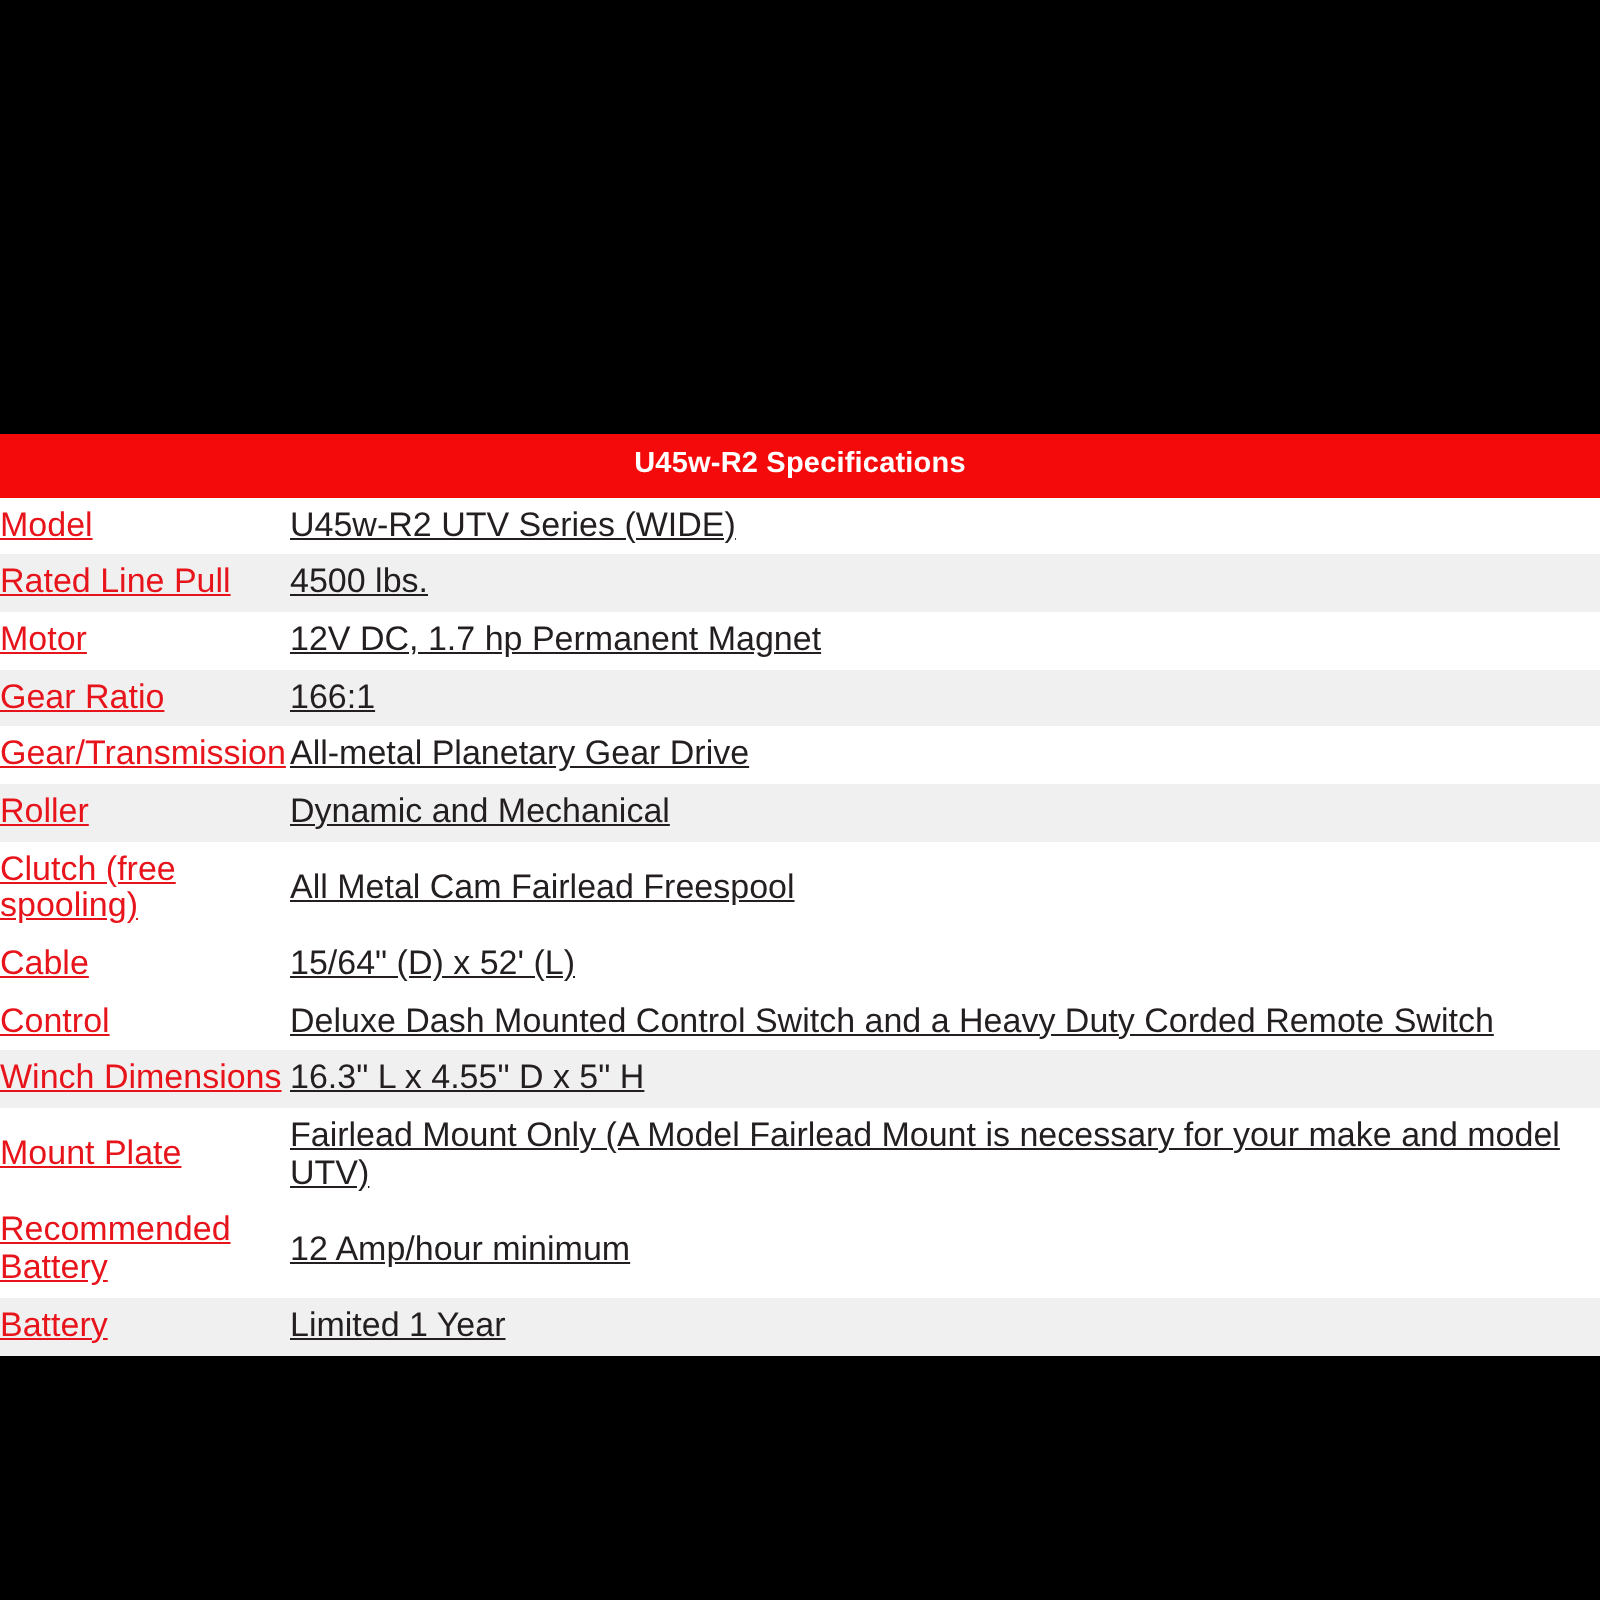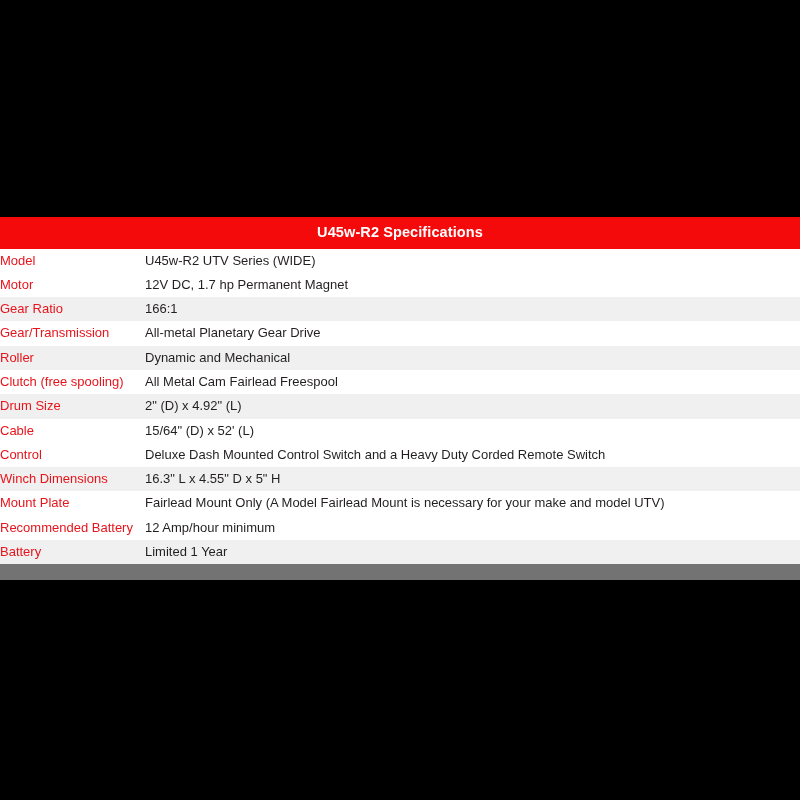--- a/index.html
+++ b/index.html
@@ -41,25 +41,26 @@
     border-collapse: collapse;
     table-layout: fixed;
   }
   table.spec-table tr.row-even td {
     background: #ffffff;
   }
   table.spec-table tr.row-odd td {
     background: #f0f0f0;
   }
   table.spec-table td {
-    font-size: 13px;
+    font-size: 17px;
     line-height: 1.1;
     padding: 5px 0 5px 0;
     vertical-align: middle;
     border: none;
+    text-decoration: underline;
   }
   td.spec-label {
     width: 145px;
     color: #e8141b;
     padding-left: 5px;
     font-weight: normal;
   }
   td.spec-value {
     color: #231f20;
     padding-left: 1px;
@@ -83,43 +84,43 @@
 
   <div class="spec-panel">
     <div class="spec-title">U45w-R2 Specifications</div>
 
     <table class="spec-table">
       <tbody id="spec-body">
           <tr class="row-even">
             <td class="spec-label">Model</td>
             <td class="spec-value">U45w-R2 UTV Series (WIDE)</td>
           </tr>
+          <tr class="row-odd">
+            <td class="spec-label">Rated Line Pull</td>
+            <td class="spec-value">4500 lbs.</td>
+          </tr>
           <tr class="row-even">
             <td class="spec-label">Motor</td>
             <td class="spec-value">12V DC, 1.7 hp Permanent Magnet</td>
           </tr>
           <tr class="row-odd">
             <td class="spec-label">Gear Ratio</td>
             <td class="spec-value">166:1</td>
           </tr>
           <tr class="row-even">
             <td class="spec-label">Gear/Transmission</td>
             <td class="spec-value">All-metal Planetary Gear Drive</td>
           </tr>
           <tr class="row-odd">
             <td class="spec-label">Roller</td>
             <td class="spec-value">Dynamic and Mechanical</td>
           </tr>
           <tr class="row-even">
             <td class="spec-label">Clutch (free spooling)</td>
             <td class="spec-value">All Metal Cam Fairlead Freespool</td>
-          </tr>
-          <tr class="row-odd">
-            <td class="spec-label">Drum Size</td>
-            <td class="spec-value">2" (D) x 4.92" (L)</td>
           </tr>
           <tr class="row-even">
             <td class="spec-label">Cable</td>
             <td class="spec-value">15/64" (D) x 52' (L)</td>
           </tr>
           <tr class="row-even">
             <td class="spec-label">Control</td>
             <td class="spec-value">Deluxe Dash Mounted Control Switch and a Heavy Duty Corded Remote Switch</td>
           </tr>
           <tr class="row-odd">

